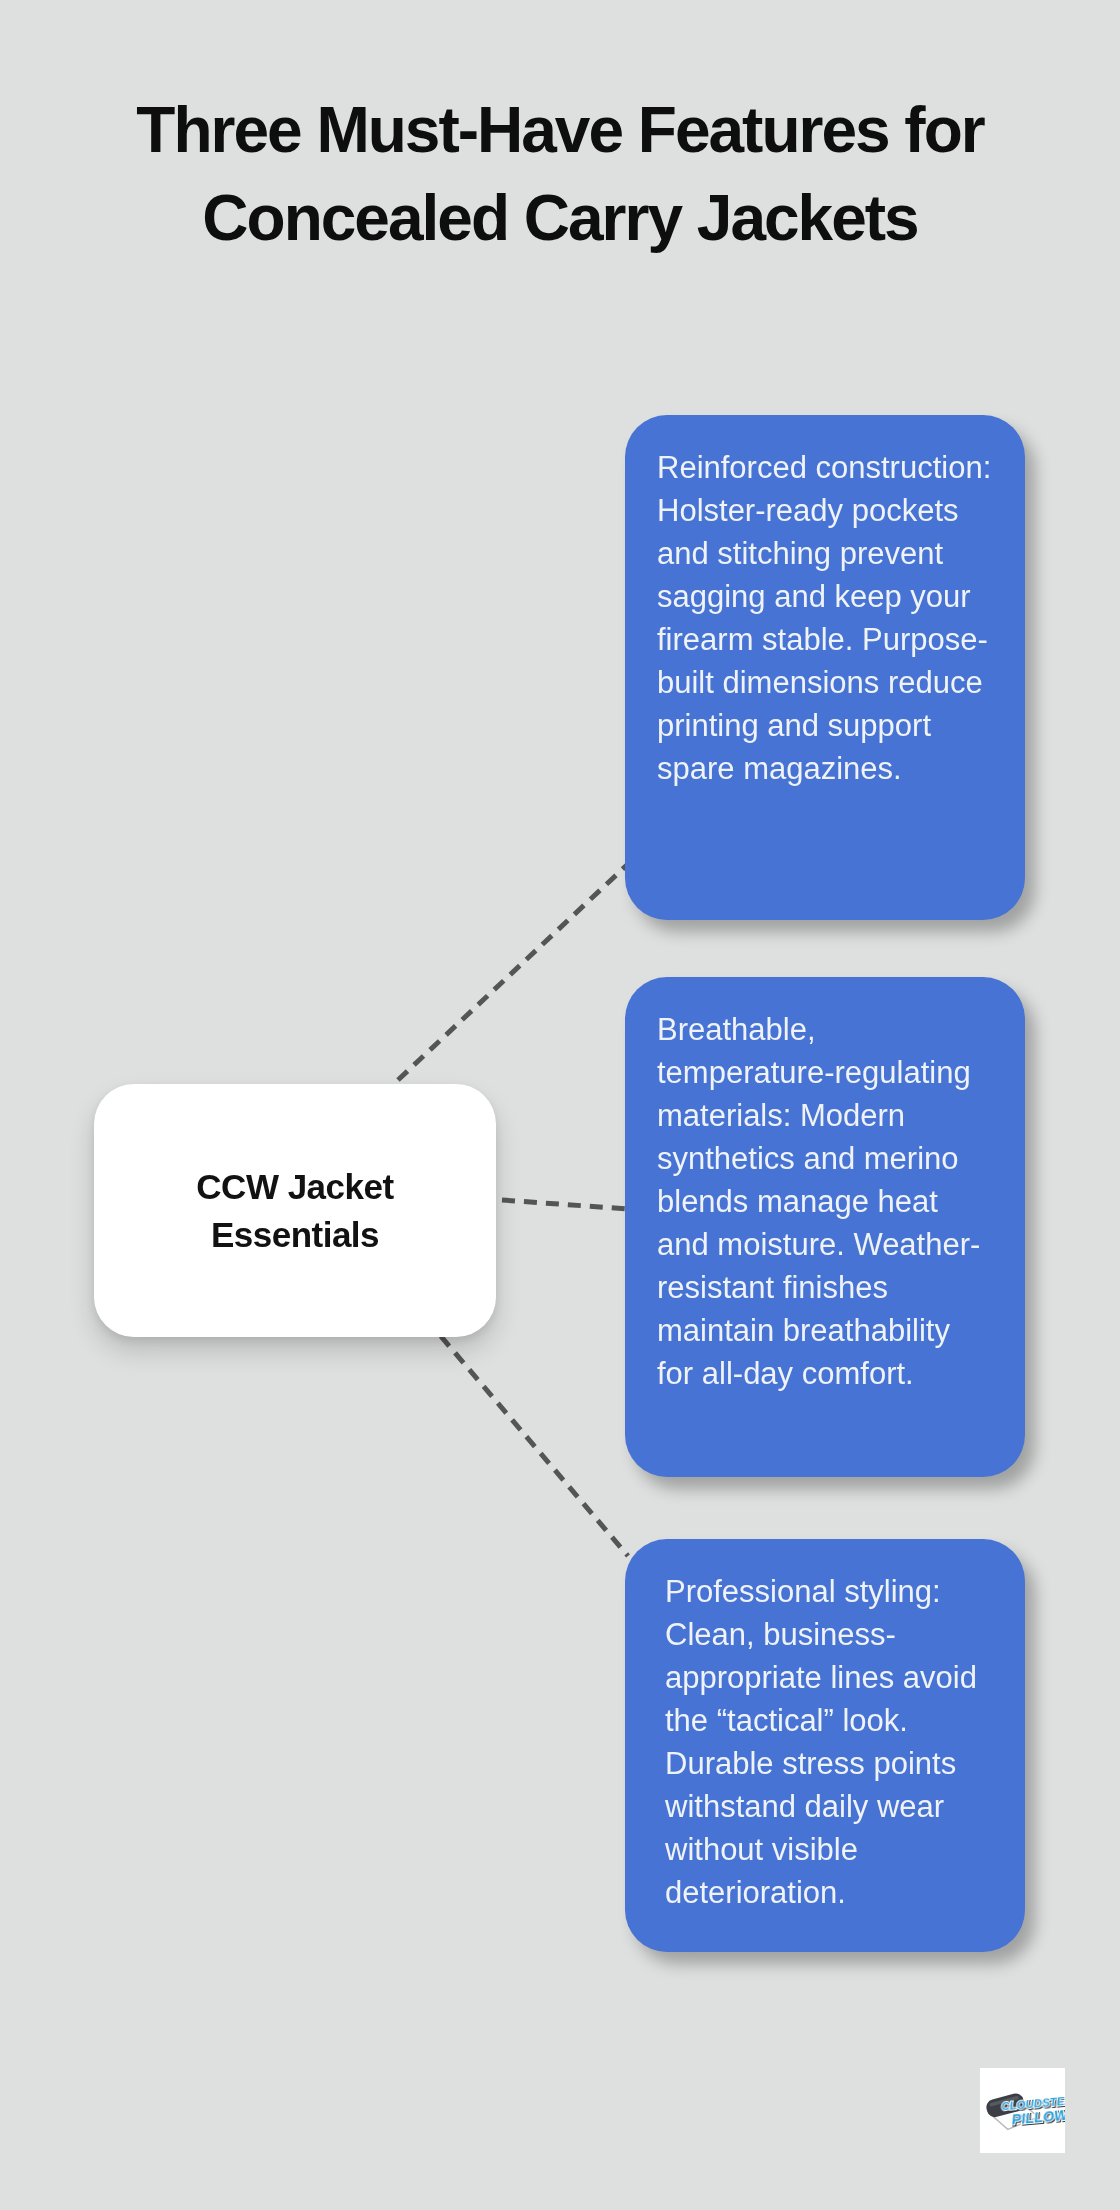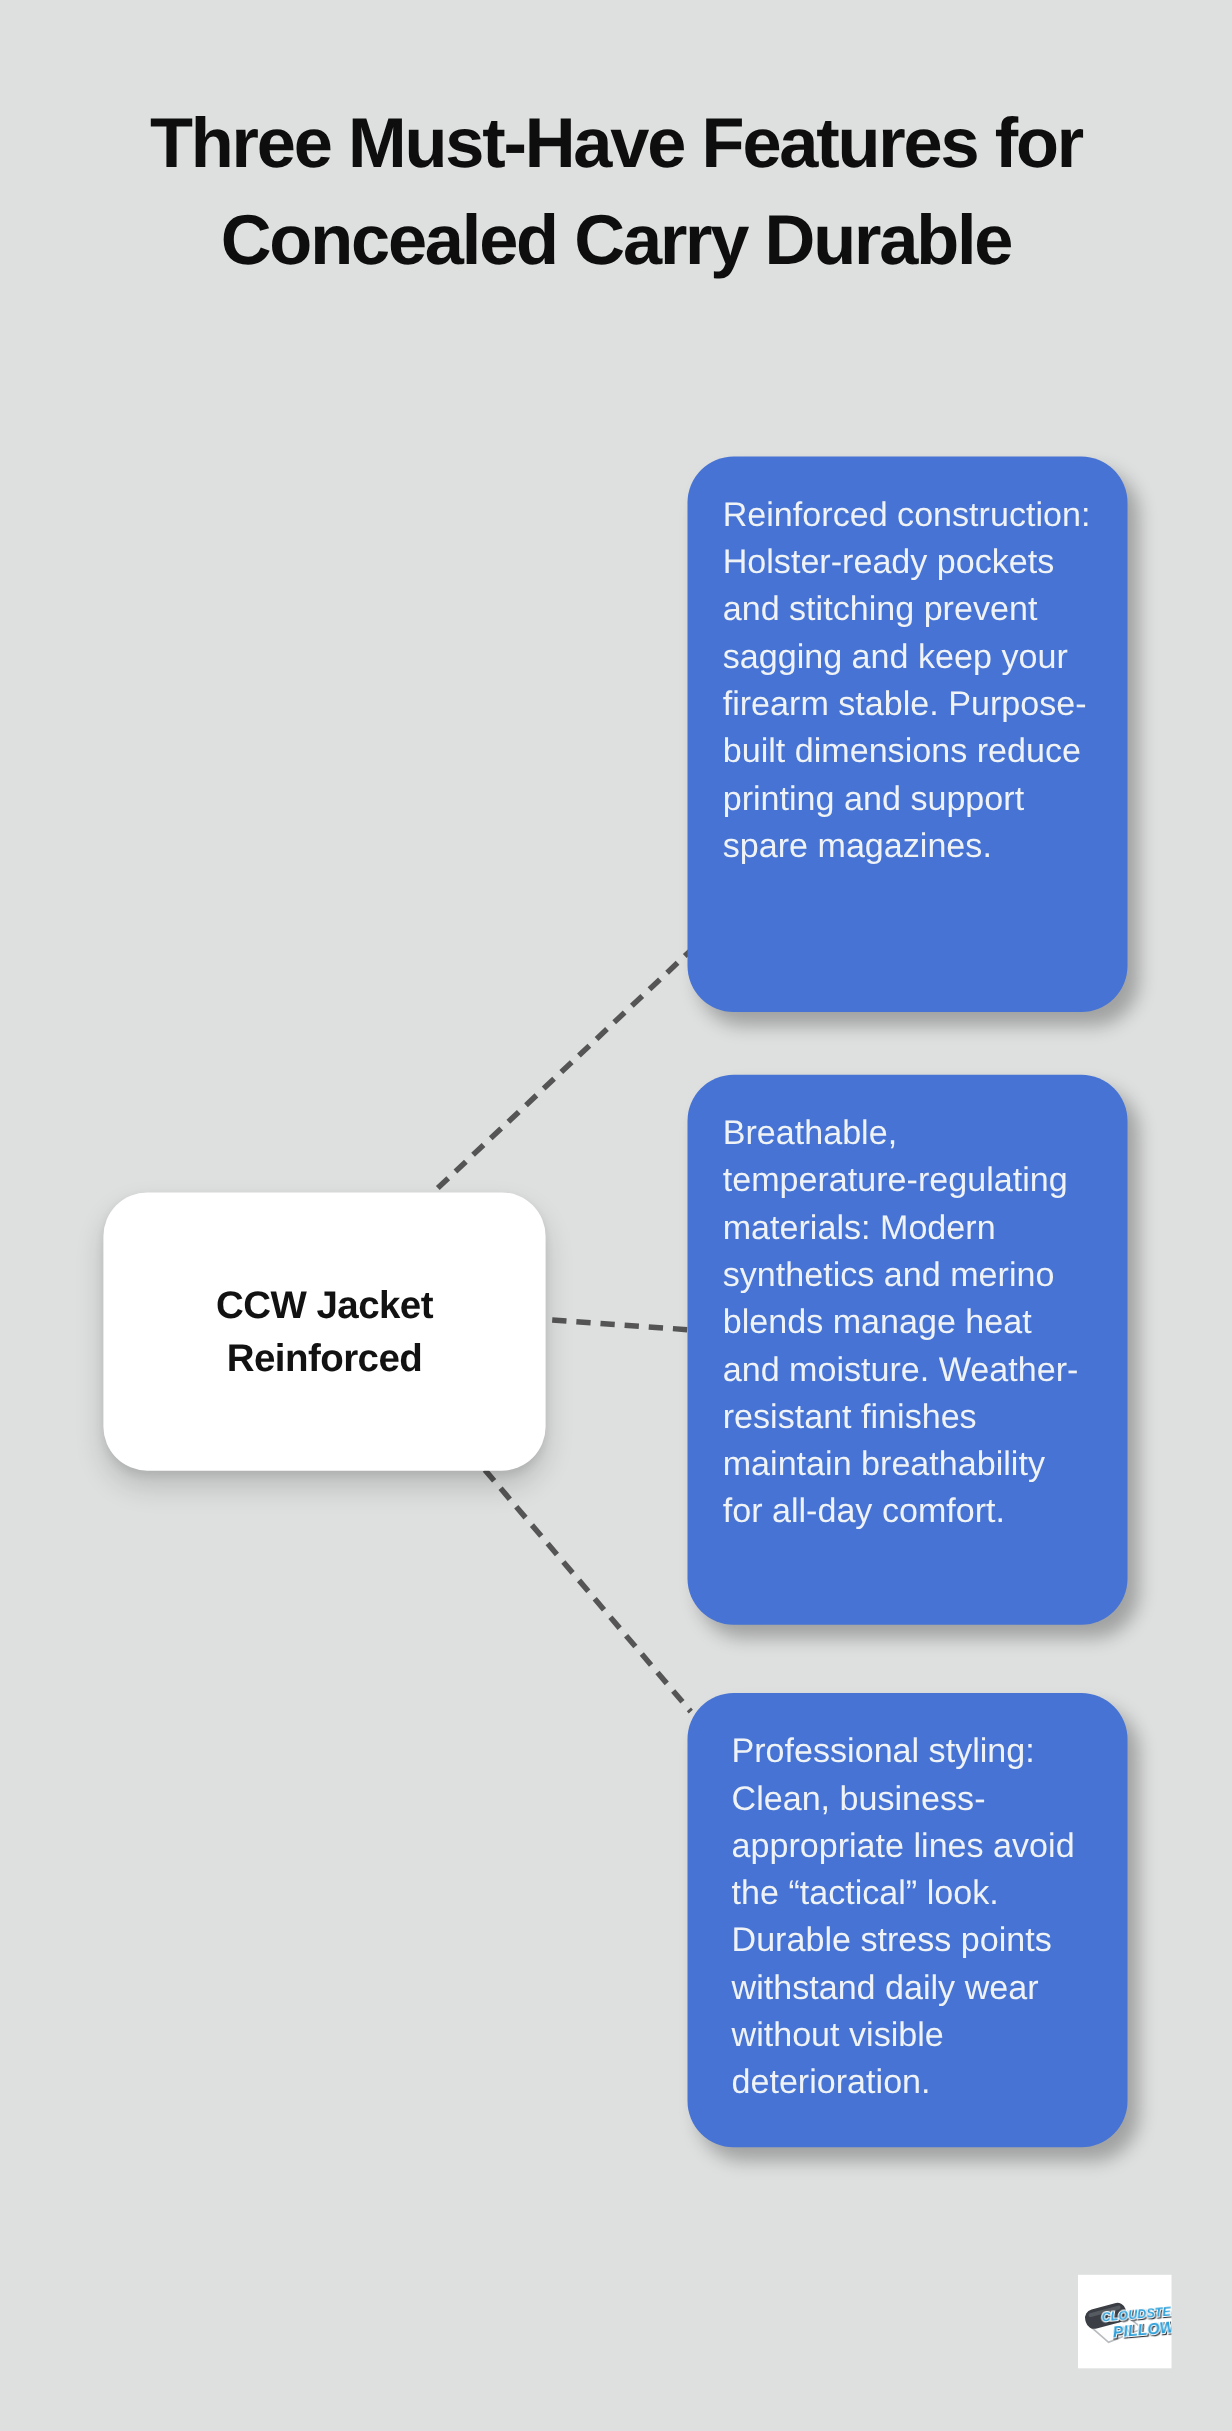--- a/index.html
+++ b/index.html
@@ -44,33 +44,33 @@
     paint-order:stroke fill;
   }
 </style>
 </head>
 <body>
 
 <div class="canvas">
 
   <h1 class="title">
     <span class="title-line">Three Must-Have Features for</span>
-    <span class="title-line">Concealed Carry Durable</span>
+    <span class="title-line">Concealed Carry Jackets</span>
   </h1>
 
   <svg class="connectors" viewBox="0 0 1120 2210" xmlns="http://www.w3.org/2000/svg">
     <line x1="398" y1="1080" x2="628" y2="864" stroke="#555555" stroke-width="5" stroke-dasharray="13 9"></line>
     <line x1="502" y1="1200" x2="628" y2="1209" stroke="#555555" stroke-width="5" stroke-dasharray="13 9"></line>
     <line x1="398" y1="1286" x2="628" y2="1556" stroke="#555555" stroke-width="5" stroke-dasharray="13 9"></line>
   </svg>
 
   <div class="center-node">
     <div class="node-label">
       <span>CCW Jacket</span>
-      <span>Reinforced</span>
+      <span>Essentials</span>
     </div>
   </div>
 
   <div class="branch branch-2">
     <p>Breathable, temperature-regulating materials: Modern synthetics and merino blends manage heat and moisture. Weather-resistant finishes maintain breathability for all-day comfort.</p>
   </div>
 
   <div class="branch branch-1">
     <p>Reinforced construction: Holster-ready pockets and stitching prevent sagging and keep your firearm stable. Purpose-built dimensions reduce printing and support spare magazines.</p>
   </div>

